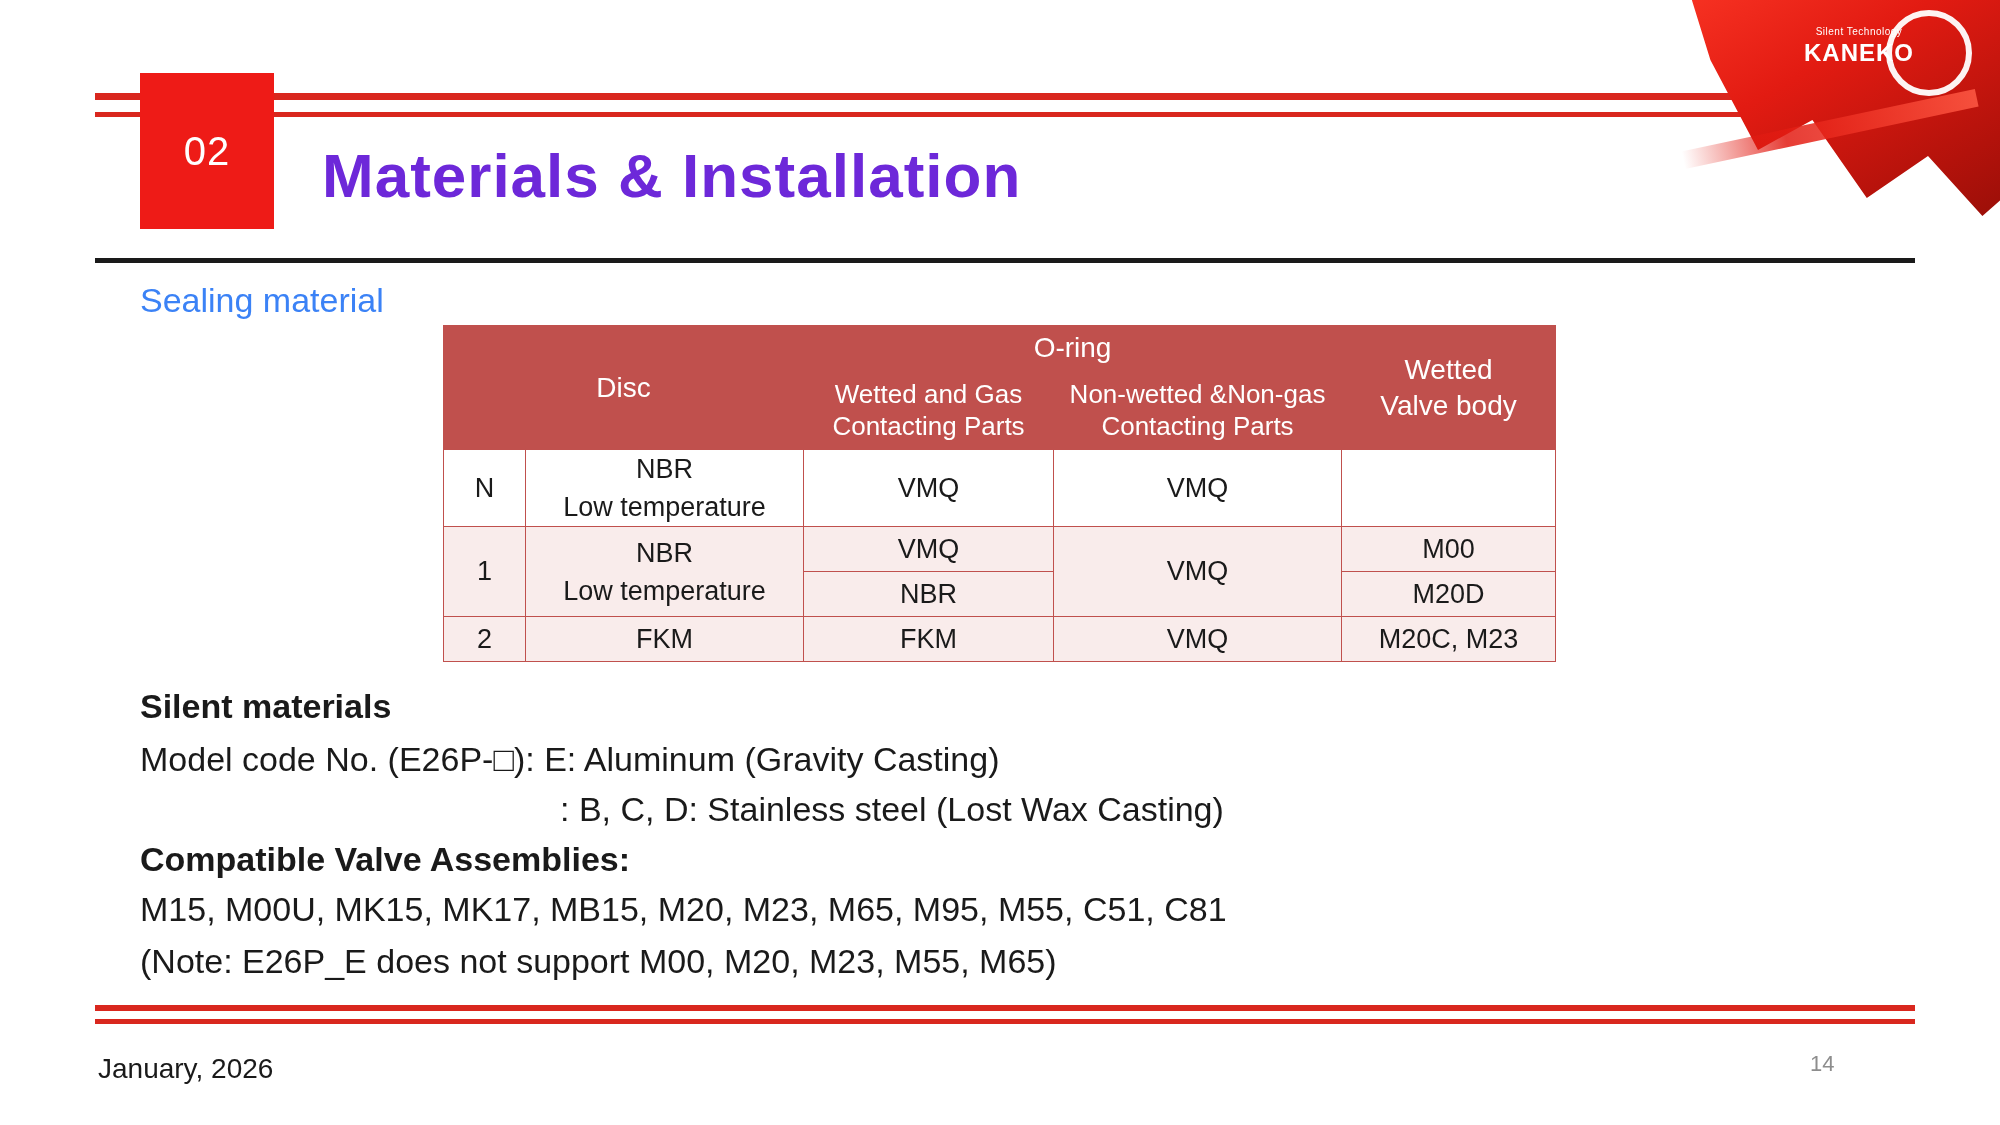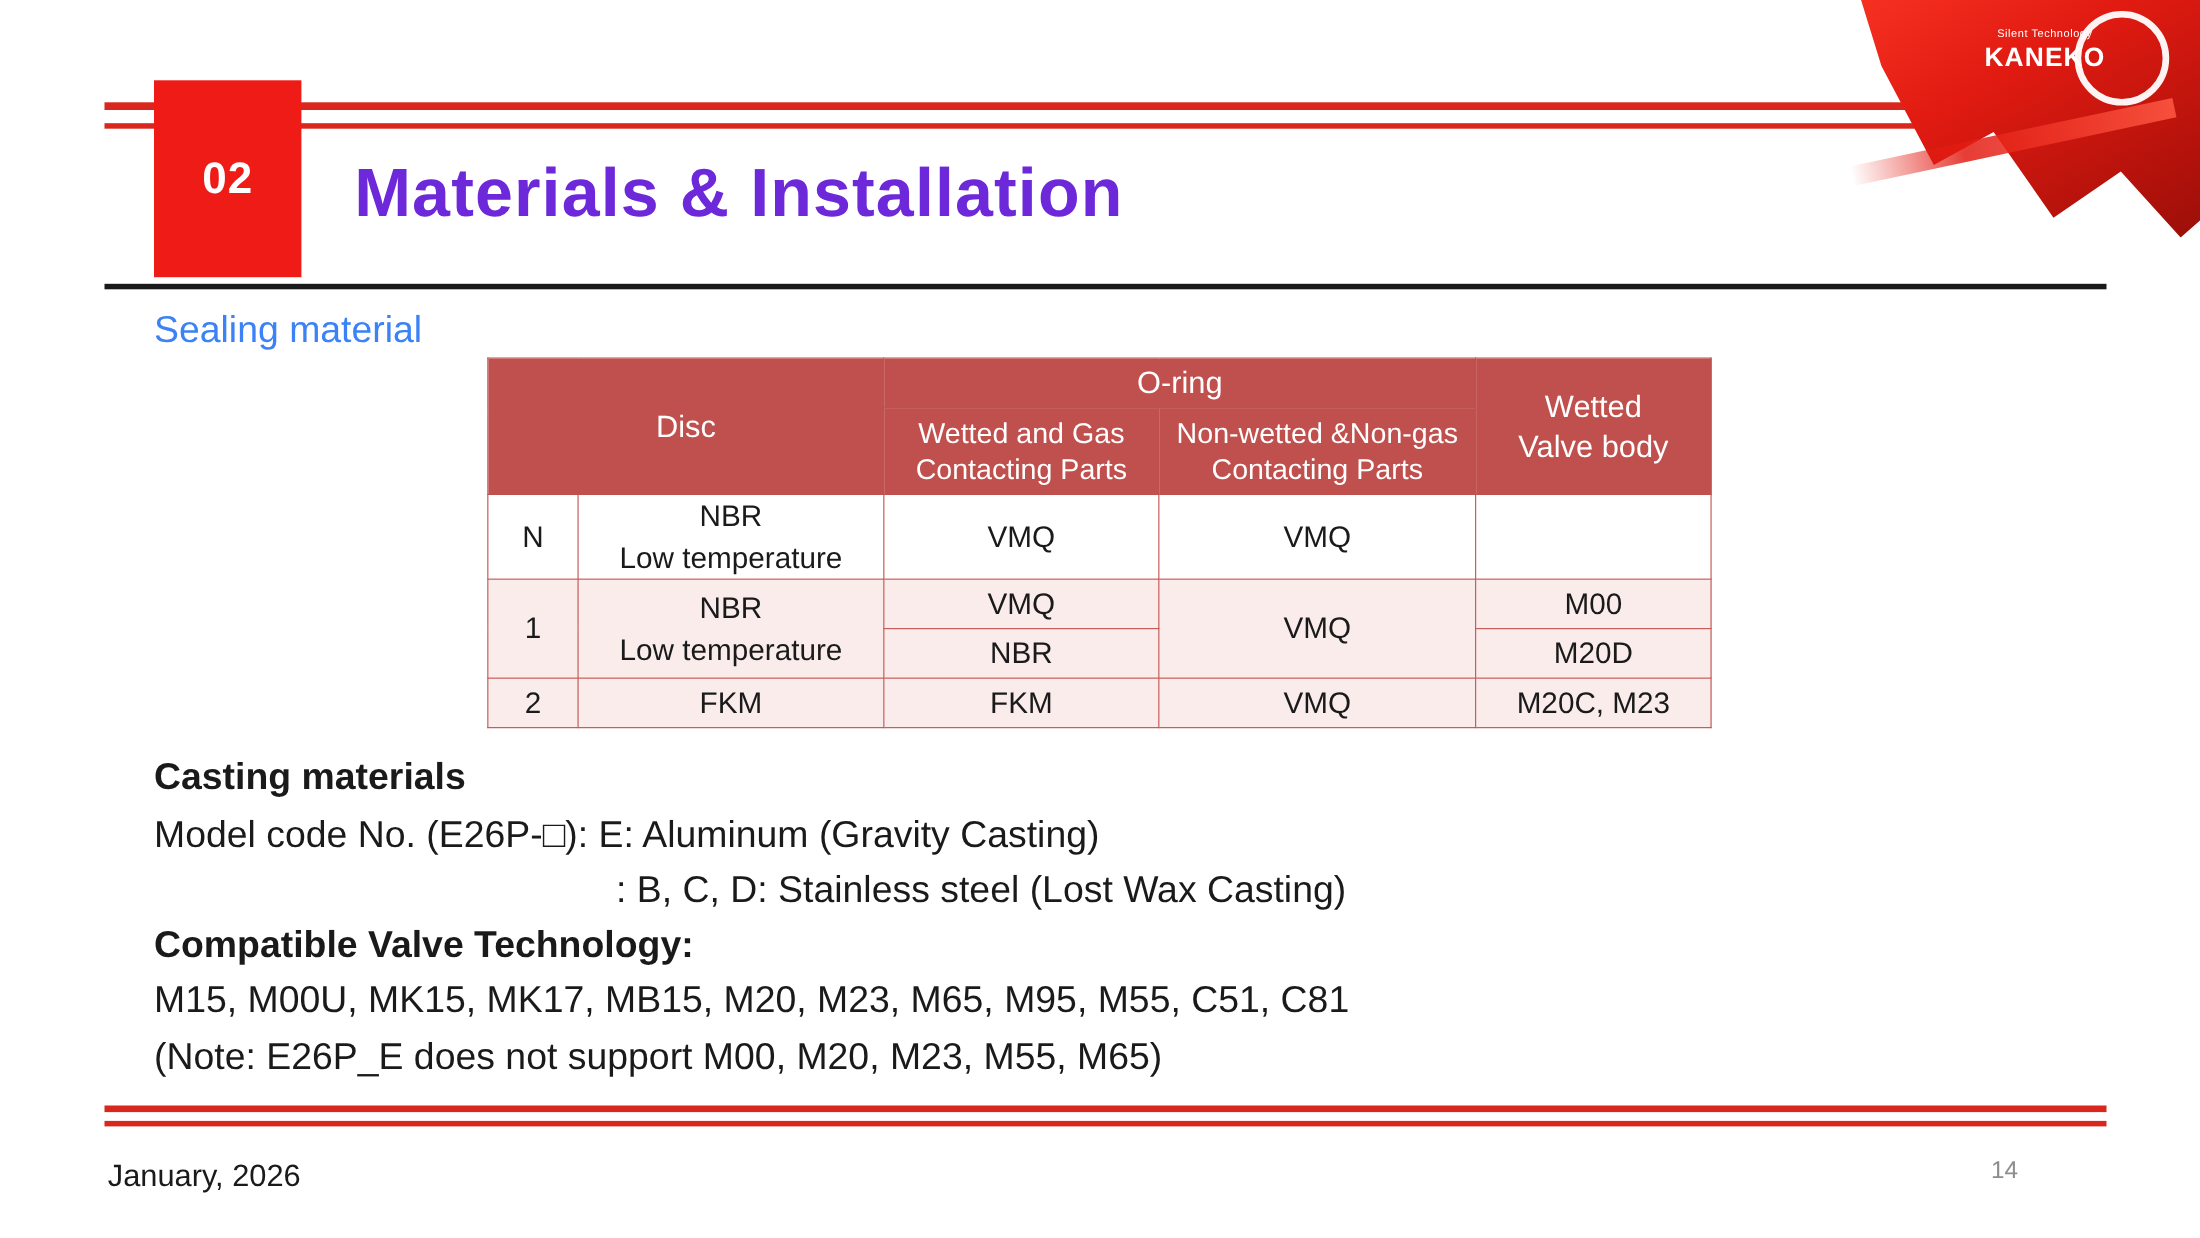--- a/index.html
+++ b/index.html
@@ -37,25 +37,25 @@
   }
   .hdr-rule-bottom {
     position: absolute;
     left: 95px; top: 258px;
     width: 1820px; height: 5px;
     background: #1a1a1a;
   }
   .chapter-badge {
     position: absolute;
     left: 140px; top: 73px;
-    width: 134px; height: 179px;
+    width: 134px; height: 156px;
     background: #ee1b17;
     color: #ffffff;
     font-size: 40px;
-    font-weight: bold;
+    font-weight: normal;
     display: flex;
     align-items: center;
     justify-content: center;
     letter-spacing: 1px;
   }
   .slide-title {
     position: absolute;
     left: 322px; top: 140px;
     font-size: 62px;
     font-weight: bold;
@@ -288,23 +288,23 @@
     <tr class="row-tint">
       <td>2</td>
       <td>FKM</td>
       <td>FKM</td>
       <td>VMQ</td>
       <td>M20C, M23</td>
     </tr>
   </tbody>
 </table>
 
-<div class="body-text bold" id="casting-heading">Casting materials</div>
+<div class="body-text bold" id="casting-heading">Silent materials</div>
 <div class="body-text" id="model-code-line">Model code No. (E26P-□): E: Aluminum (Gravity Casting)</div>
 <div class="body-text" id="model-code-line2">: B, C, D: Stainless steel (Lost Wax Casting)</div>
-<div class="body-text bold" id="compat-heading">Compatible Valve Technology:</div>
+<div class="body-text bold" id="compat-heading">Compatible Valve Assemblies:</div>
 <div class="body-text" id="compat-list">M15, M00U, MK15, MK17, MB15, M20, M23, M65, M95, M55, C51, C81</div>
 <div class="body-text" id="compat-note">(Note: E26P_E does not support M00, M20, M23, M55, M65)</div>
 
 <div class="footer-rule1"></div>
 <div class="footer-rule2"></div>
 <div class="footer-date">January, 2026</div>
 <div class="page-number">14</div>
 
 </body></html>

